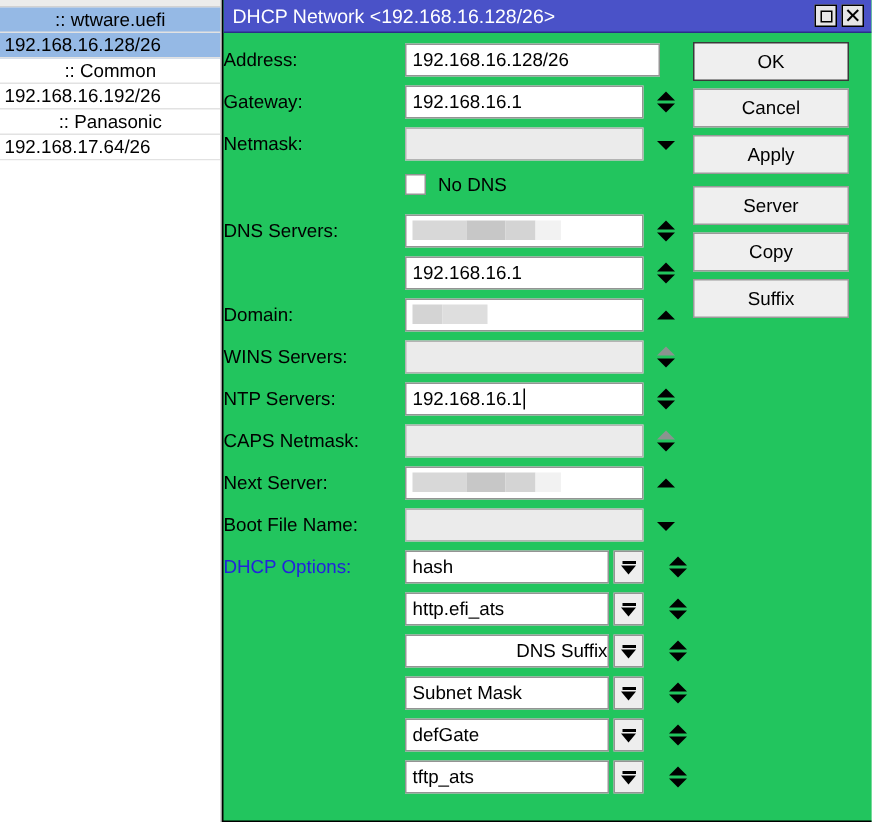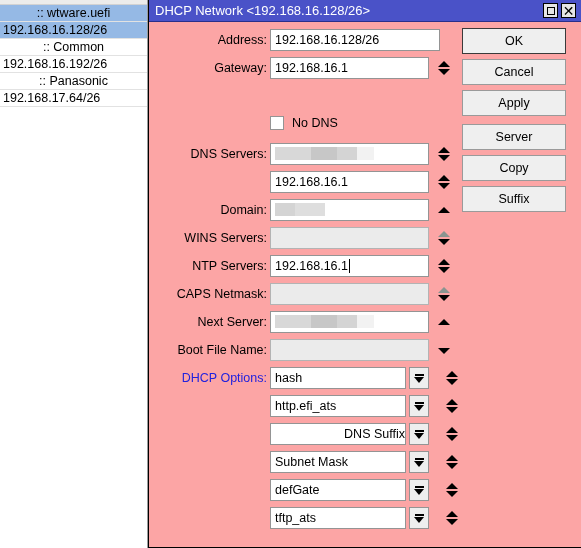--- a/index.html
+++ b/index.html
@@ -49,21 +49,21 @@
     background: #ffffff;
     height: 100%;
   }
 
   
   #dialog {
     position: absolute;
     left: 148px; top: 0;
     width: 433px;
     height: 548px;
-    background: #fca5a5;
+    background: #22c55e;
     box-sizing: border-box;
     border: 1px solid #000000;
     border-top: none;
     border-right: none;
     overflow: hidden;
   }
   #titlebar {
     position: relative;
     height: 22px;
     background: #4a52c8;
@@ -116,21 +116,20 @@
     left: 0;
     width: 433px;
     height: 28px;
   }
   .lbl {
     position: absolute;
     left: 0; top: 0;
     width: 118px;
     height: 22px;
     line-height: 22px;
-    text-align: right;
     font-size: 12.5px;
     color: #000000;
     white-space: nowrap;
   }
   .lbl.link { color: #2222dd; }
   .fld {
     position: absolute;
     left: 121px; top: 0;
     width: 159px;
     height: 22px;
@@ -296,20 +295,27 @@
 
     <div class="row" style="top:34px;">
       <div class="lbl">Gateway:</div>
       <div class="fld">192.168.16.1</div>
       <div class="spin at-main">
         <div class="tri-up"></div>
         <div class="tri-dn"></div>
       </div>
     </div>
 
+    <div class="row" style="top:62px;">
+      <div class="lbl">Netmask:</div>
+      <div class="fld dim"></div>
+      <div class="spin at-main">
+        <div class="tri-dn"></div>
+      </div>
+    </div>
 
     <div class="row" style="top:90px;">
       <div class="cbox"></div>
       <div class="cbox-lbl">No DNS</div>
     </div>
 
     <div class="row" style="top:120px;">
       <div class="lbl">DNS Servers:</div>
       <div class="fld">
         <span class="redact r1"></span><span class="redact r2"></span><span class="redact r3"></span><span class="redact r4"></span>

